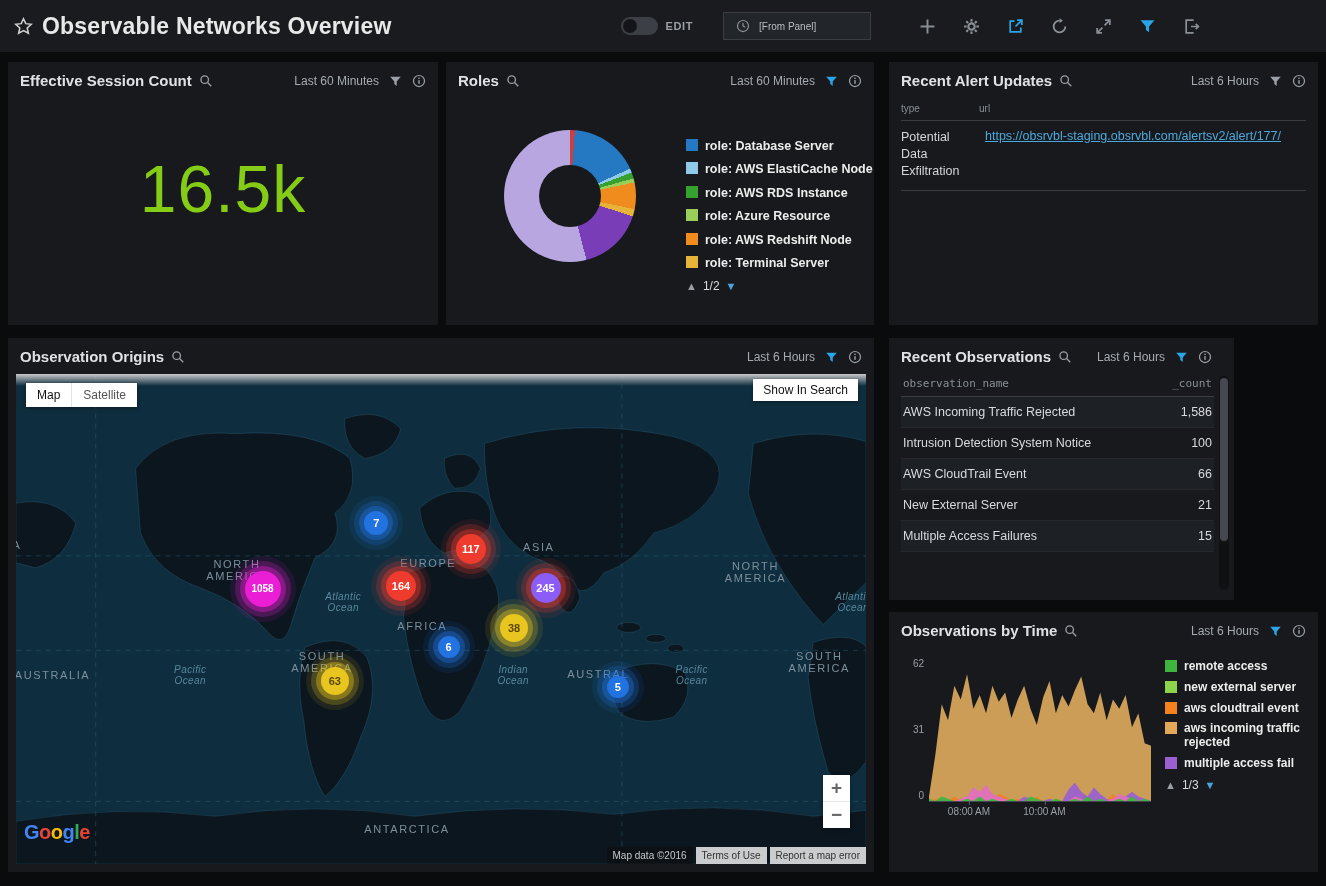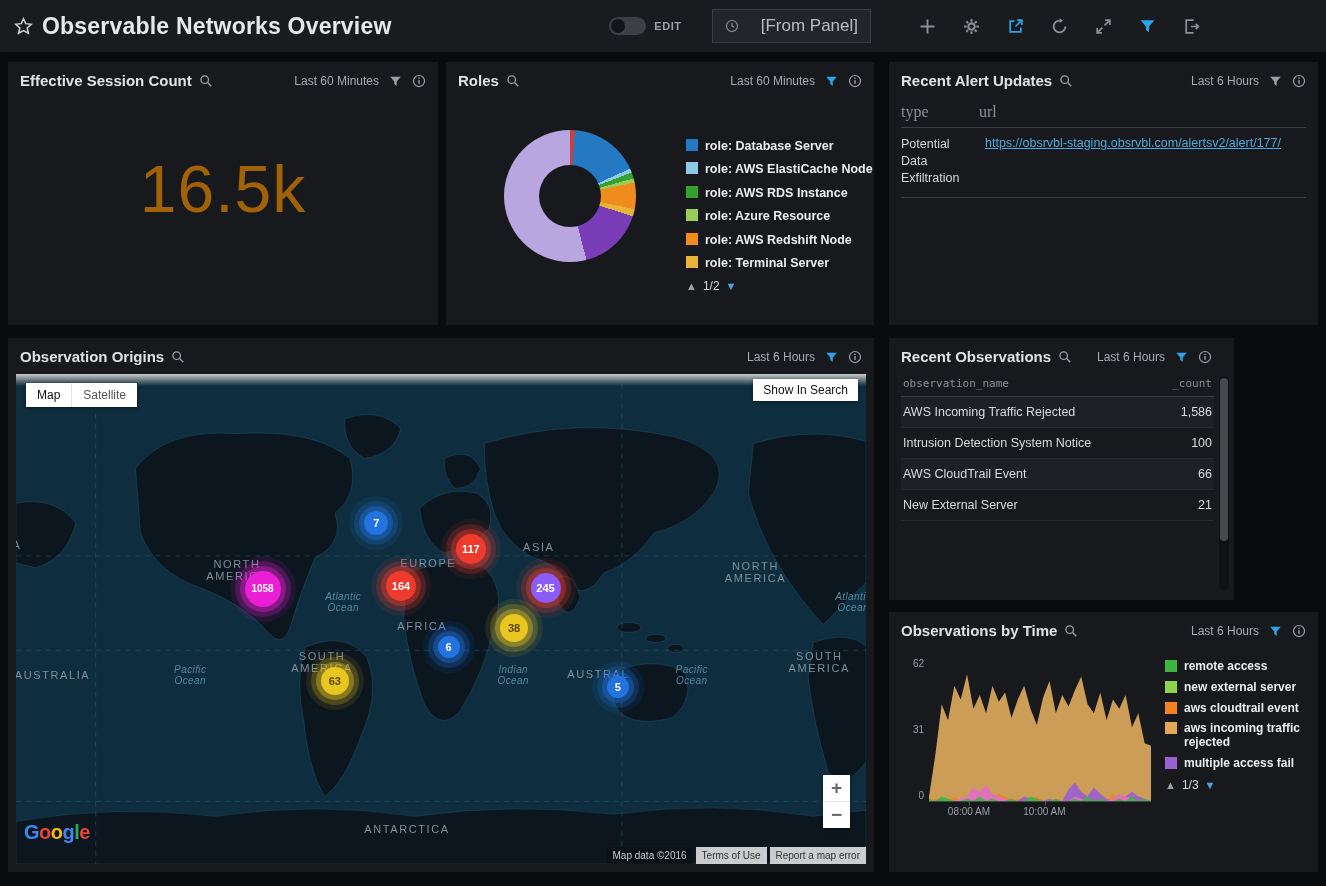--- a/index.html
+++ b/index.html
@@ -7,51 +7,51 @@
   #dashboard{position:relative;width:1326px;height:886px}
   .ic{width:15px;height:15px;display:block;flex:none}
   
   .topbar{position:absolute;left:0;top:0;width:100%;height:52px;background:#191b1e;display:flex;align-items:center;padding:0 14px;box-sizing:border-box}
   .star-ic{width:19px;height:19px;color:#d0d0d0;margin-right:9px}
   .app-title{font-size:23px;font-weight:bold;color:#e8e8e8;letter-spacing:.2px;white-space:nowrap}
   .edit-wrap{display:flex;align-items:center;gap:8px;margin-left:auto}
   .toggle{width:37px;height:18px;border-radius:10px;background:#3c4046;position:relative;cursor:pointer}
   .toggle .knob{position:absolute;left:2px;top:2px;width:14px;height:14px;border-radius:50%;background:#141518}
   .edit-label{font-size:11px;font-weight:bold;color:#9aa0a6;letter-spacing:.6px}
-  .time-picker{margin-left:30px;display:flex;align-items:center;gap:22px;background:#222529;border:1px solid #3a3e44;padding:6px 12px;min-width:148px;color:#b9bdc3;font-size:17px;cursor:pointer;box-sizing:border-box}
+  .time-picker{margin-left:30px;display:flex;align-items:center;gap:9px;background:#222529;border:1px solid #3a3e44;padding:6px 12px;min-width:148px;color:#b9bdc3;font-size:10px;cursor:pointer;box-sizing:border-box}
   .time-picker .ic{width:14px;height:14px;color:#8a9097}
   .icon-row{display:flex;align-items:center;gap:27px;margin-left:48px;margin-right:112px}
   .icon-btn{color:#8a9097;cursor:pointer;width:17px;height:17px}
   .icon-btn.blue{color:#2aa6e8}
   
   .panel{position:absolute;background:#17191d}
   .p-header{display:flex;align-items:center;padding:10px 12px 7px;gap:7px}
   .p-title{font-size:15px;font-weight:bold;color:#dfe1e4;white-space:nowrap}
   .mag{color:#9aa0a6;width:14px;height:14px;cursor:pointer}
   .p-right{margin-left:auto;display:flex;align-items:flex-end;gap:10px}
   .p-range{font-size:12px;color:#a6abb2;white-space:nowrap}
   .funnel-ic{width:13px;height:13px;color:#9aa0a6;cursor:pointer}
   .funnel-ic.blue{color:#2aa6e8}
   .info-ic{width:14px;height:14px;color:#9aa0a6;cursor:pointer}
   
-  .big-number{text-align:center;margin-top:55px;font-size:66px;color:#a16207;font-weight:400;letter-spacing:1px}
+  .big-number{text-align:center;margin-top:55px;font-size:66px;color:#84cc16;font-weight:400;letter-spacing:1px}
   
   .roles-body{display:flex;padding-top:34px}
   .donut{width:132px;height:132px;border-radius:50%;position:relative;margin-left:58px;flex:none}
   .donut::after{content:"";position:absolute;inset:35px;border-radius:50%;background:#17191d}
   .roles-legend-col{margin-left:50px;margin-top:9px}
   .legend-item{display:flex;align-items:flex-start;gap:7px;margin-bottom:9px;font-size:12.5px;font-weight:bold;color:#ececec;line-height:1.15}
   .swatch{width:12px;height:12px;flex:none;margin-top:0}
   .pager{display:flex;gap:6px;align-items:center;font-size:12px;color:#ddd;margin-top:4px}
   .pager .up{color:#9aa0a6;cursor:pointer;font-size:11px}
   .pager .down{color:#4aa3df;cursor:pointer;font-size:11px}
   
   .alerts-table{margin:2px 12px 0;font-size:12.5px}
   .alerts-head,.alerts-row{display:flex;border-bottom:1px solid #3a3d41}
-  .alerts-head span{font-family:Liberation Serif, serif;font-size:16px;color:#8a9097;padding:5px 0 6px}
+  .alerts-head span{font-family:Liberation Sans, sans-serif;font-size:10px;color:#8a9097;padding:5px 0 6px}
   .col-type{width:78px;flex:none}
   .col-url{flex:1}
   .alerts-row{padding:8px 0 10px}
   .alert-type{width:78px;flex:none;color:#d4d7da;line-height:1.35;padding-right:6px}
   .alert-url a{color:#4da9dd;text-decoration:underline;word-break:break-all;font-size:12.5px}
   
   .map-area{position:absolute;left:8px;right:8px;top:36px;bottom:8px;background:#0e2e3f;overflow:hidden}
   .map-svg{position:absolute;inset:0;width:100%;height:100%}
   .map-topstrip{position:absolute;top:0;left:0;right:0;height:12px;background:linear-gradient(#c9c9c9,rgba(201,201,201,0));pointer-events:none}
   .gmap-type{position:absolute;top:9px;left:10px;display:flex;box-shadow:0 1px 4px rgba(0,0,0,.45);font-size:12px;z-index:5}
@@ -436,20 +436,24 @@
             <span class="obs-count">100</span>
           </div>
           <div class="obs-row alt">
             <span>AWS CloudTrail Event</span>
             <span class="obs-count">66</span>
           </div>
           <div class="obs-row">
             <span>New External Server</span>
             <span class="obs-count">21</span>
           </div>
+          <div class="obs-row alt">
+            <span>Multiple Access Failures</span>
+            <span class="obs-count">15</span>
+          </div>
         </div>
     </div>
     <div class="v-scroll">
         <div class="v-thumb"></div>
       </div>
   </section>
 
   <section class="panel" style="left:889px;top:612px;width:429px;height:260px">
     <div class="p-header">
       <span class="p-title">Observations by Time</span>

